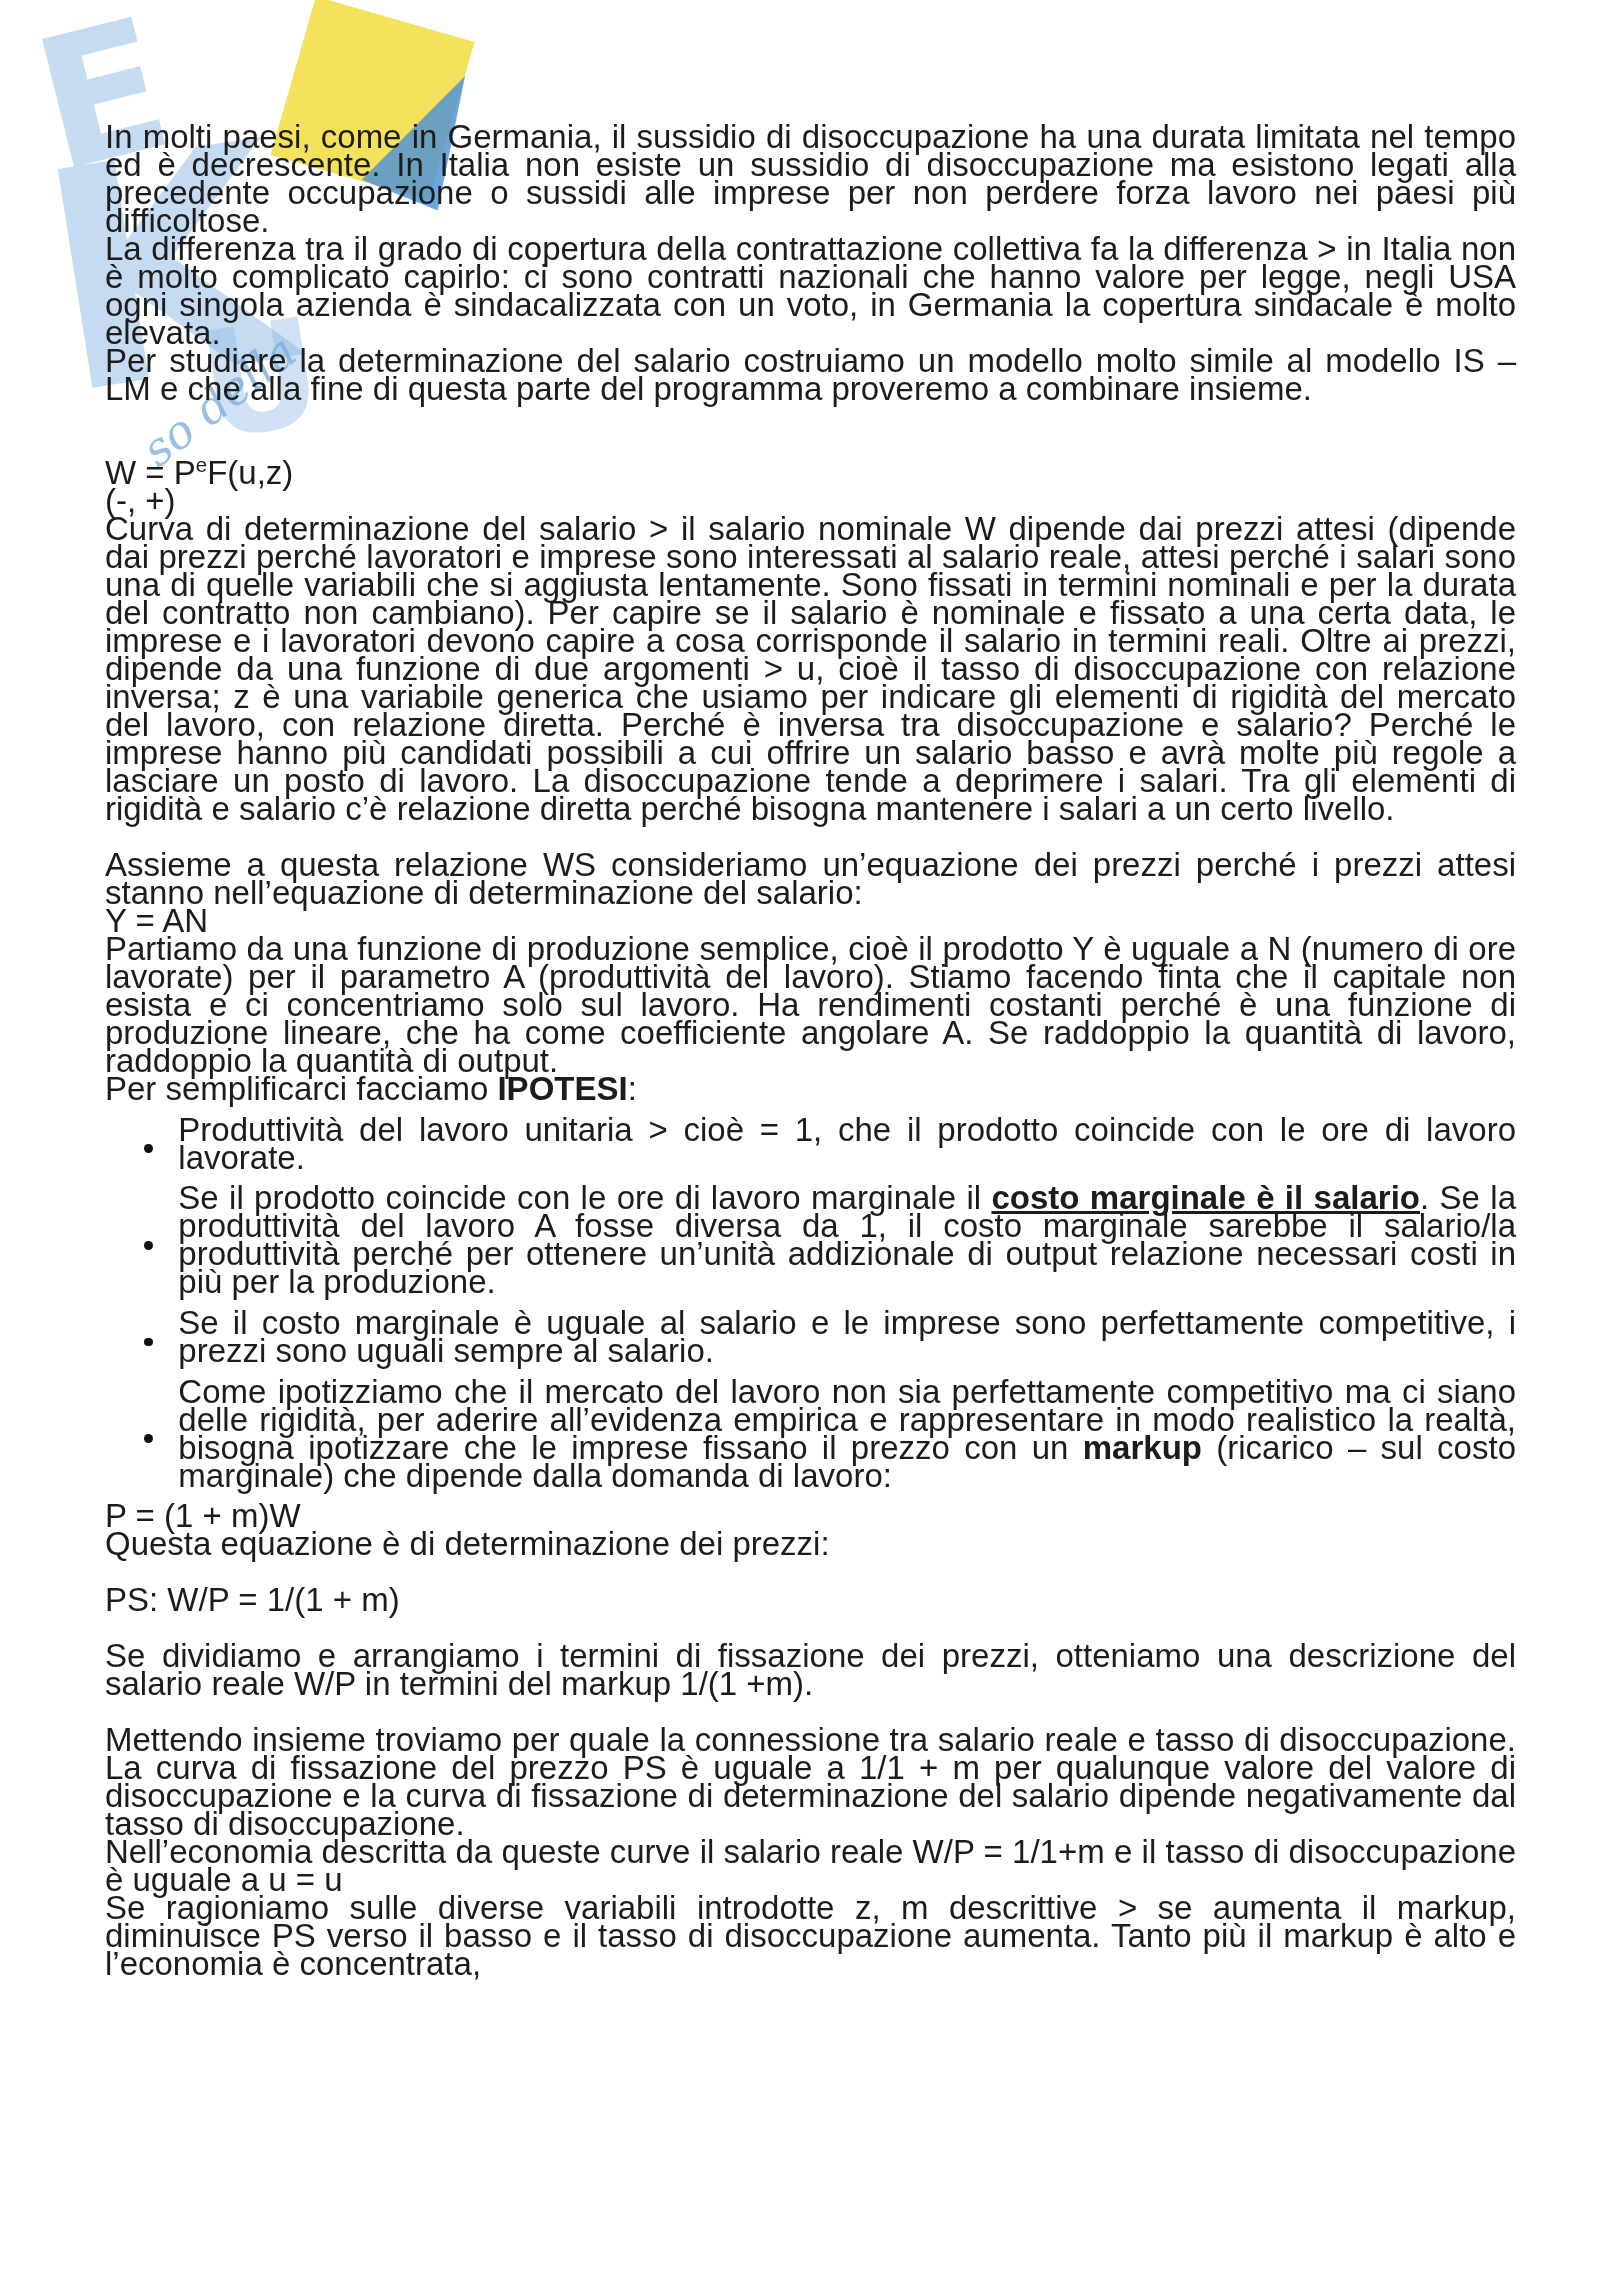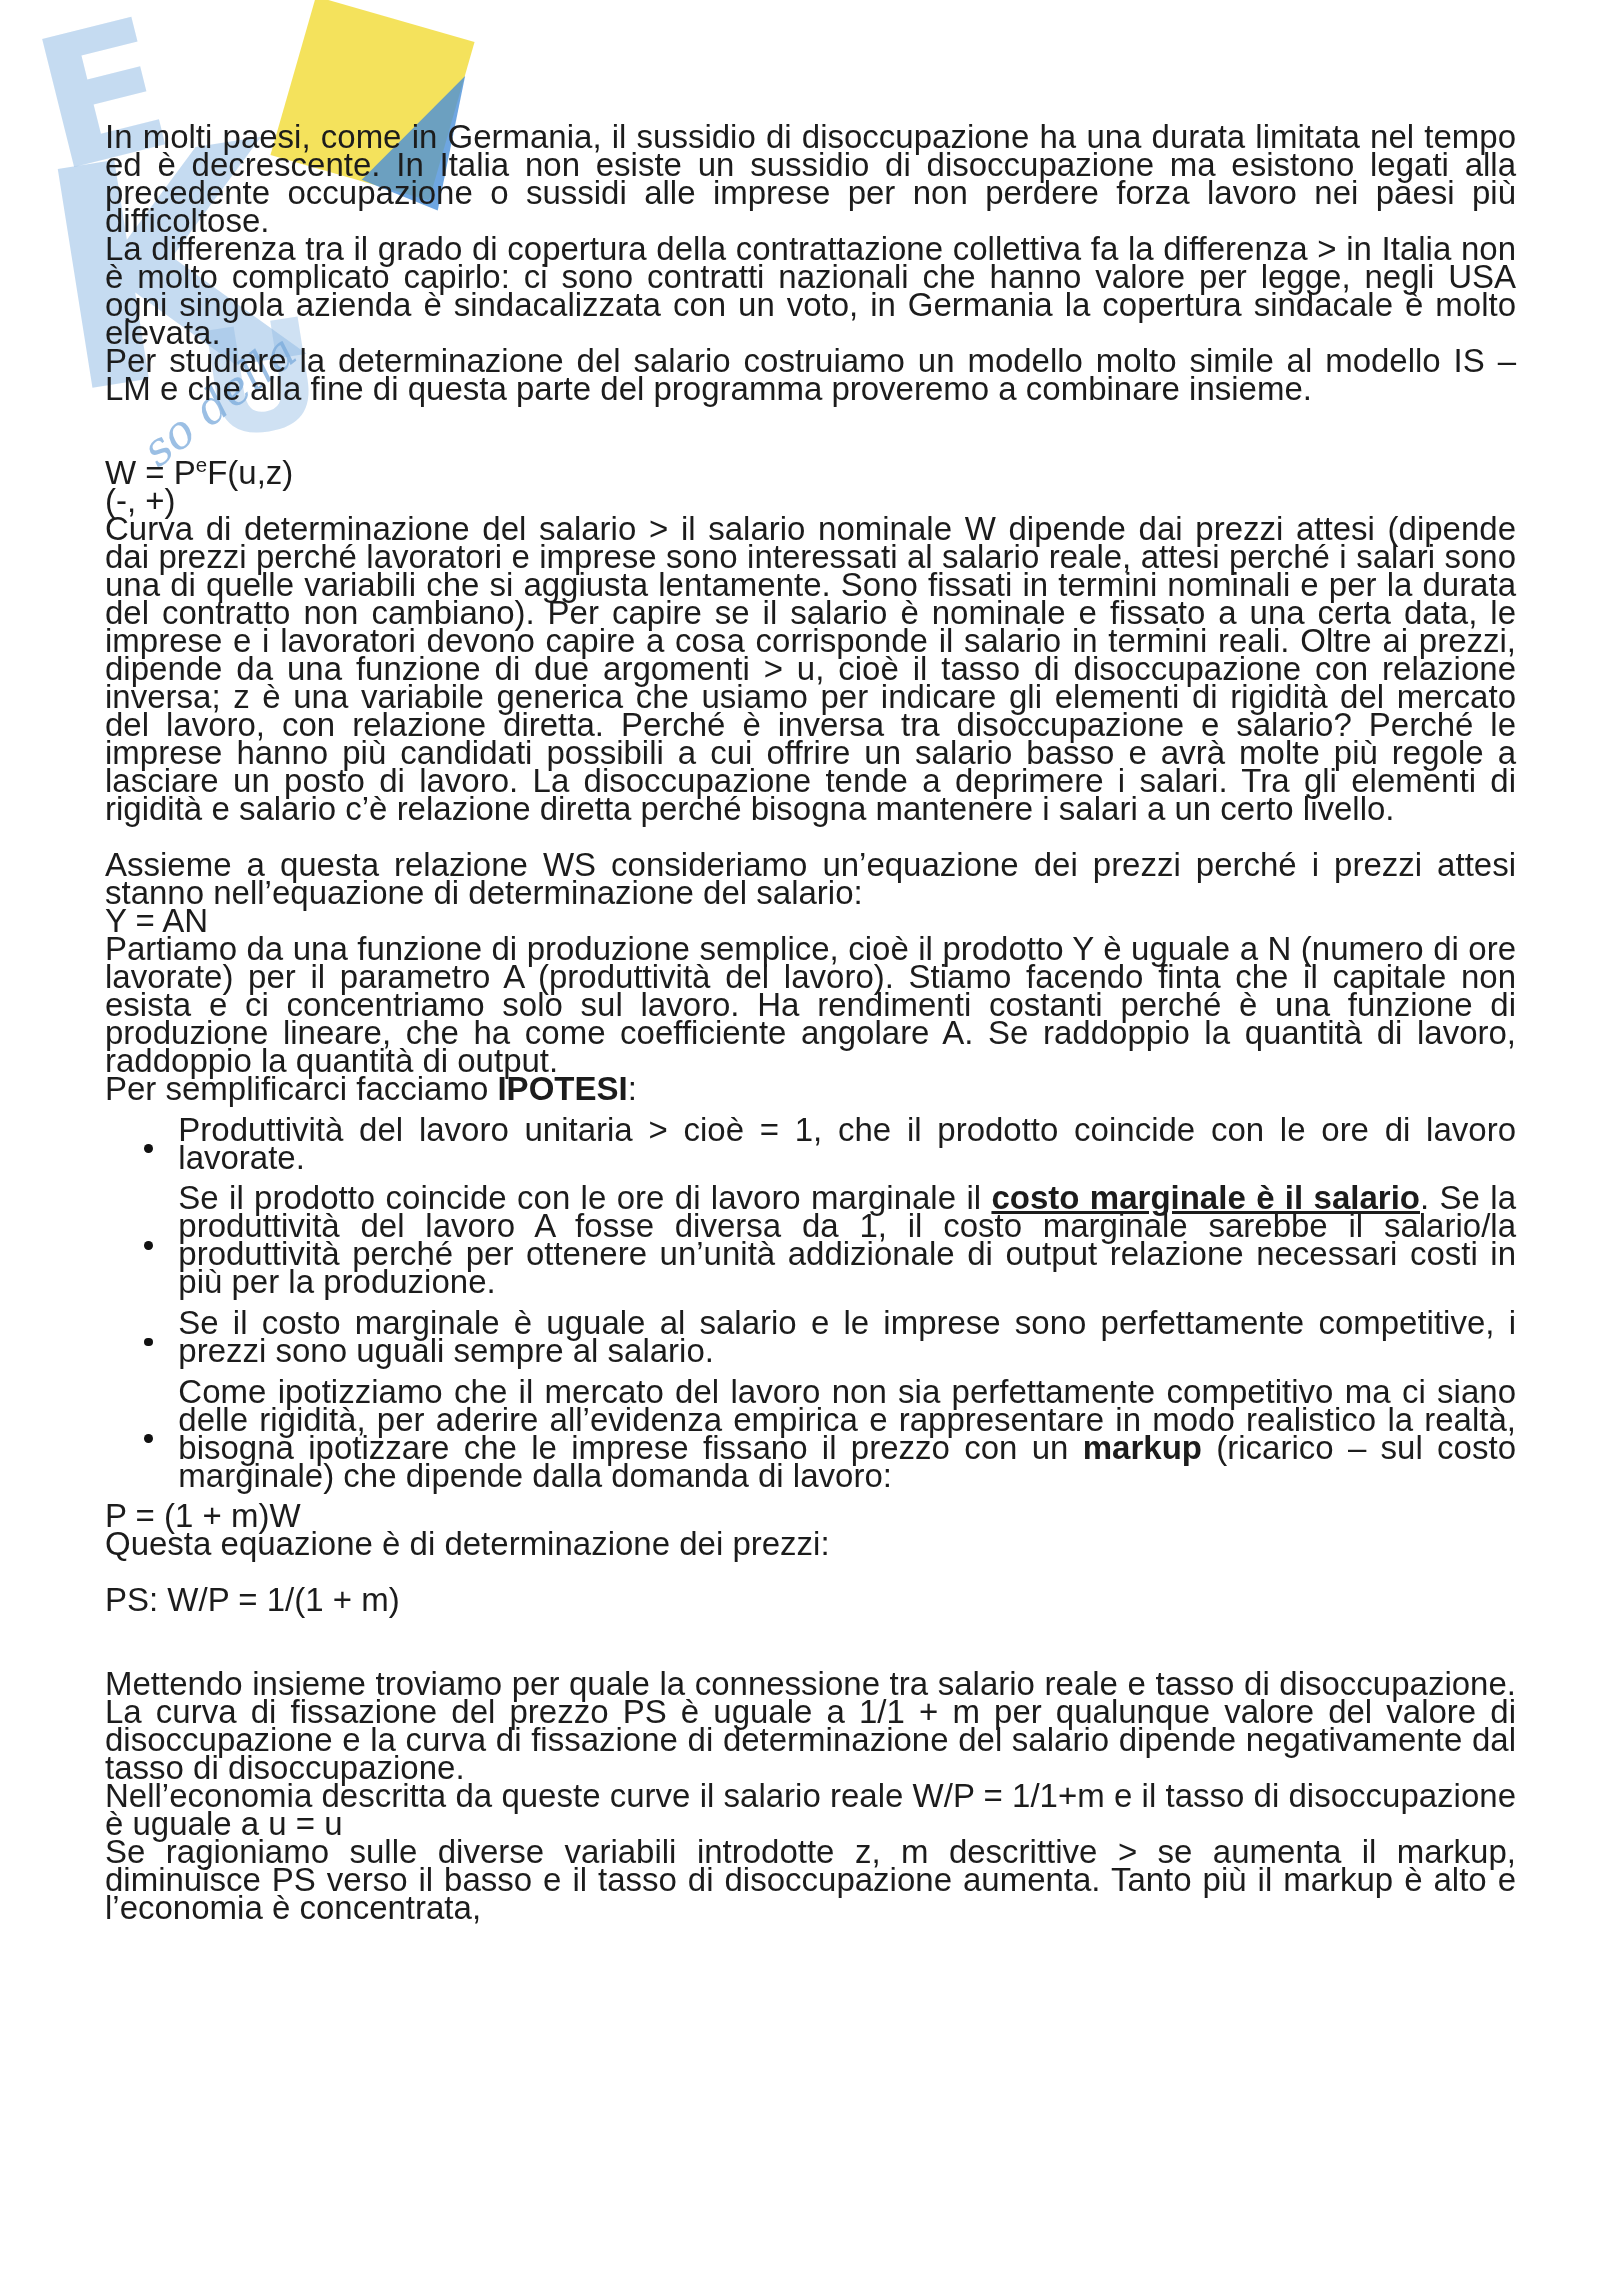--- a/index.html
+++ b/index.html
@@ -112,20 +112,21 @@
     <div class="formula">P = (1 + m)W</div>
 
     <p>Questa equazione è di determinazione dei prezzi:</p>
 
     <div class="sp1"></div>
 
     <div class="formula">PS: W/P = 1/(1 + m)</div>
 
     <div class="sp1"></div>
 
+    <p>Se dividiamo e arrangiamo i termini di fissazione dei prezzi, otteniamo una descrizione del salario reale W/P in termini del markup 1/(1 +m).</p>
 
     <div class="sp1"></div>
 
     <p> Mettendo insieme troviamo per quale la connessione tra salario reale e tasso di disoccupazione. La curva di fissazione del prezzo PS è uguale a 1/1 + m per qualunque valore del valore di disoccupazione e la curva di fissazione di determinazione del salario dipende negativamente dal tasso di disoccupazione.</p>
     <p>Nell’economia descritta da queste curve il salario reale W/P = 1/1+m e il tasso di disoccupazione è uguale a u = u</p>
     <p>Se ragioniamo sulle diverse variabili introdotte z, m descrittive &gt; se aumenta il markup, diminuisce PS verso il basso e il tasso di disoccupazione aumenta. Tanto più il markup è alto e l’economia è concentrata,</p>
 
   </div>
 </div>
 

